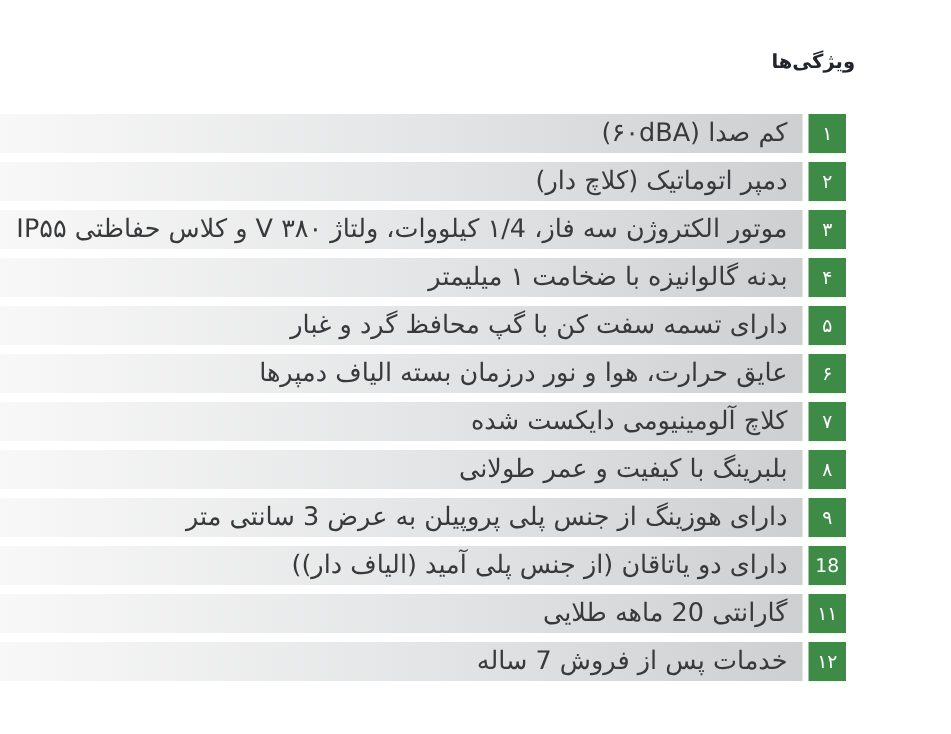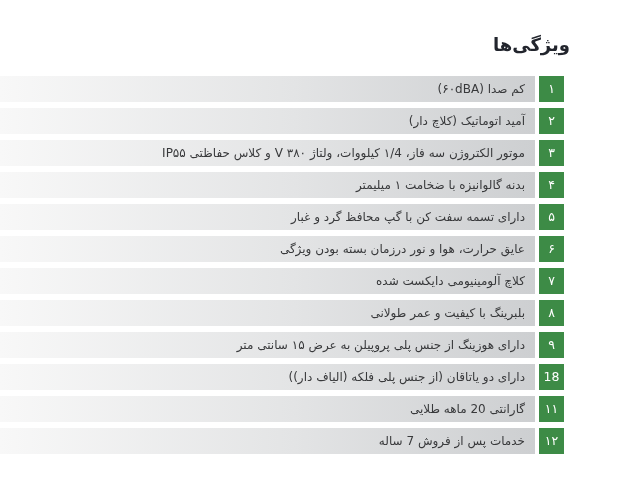--- a/index.html
+++ b/index.html
@@ -8,21 +8,21 @@
     width:634px;height:489px;
     background:#ffffff;
     overflow:hidden;
     font-family:"DejaVu Sans", sans-serif;
     direction:rtl;
   }
   .page-title{
     position:absolute;
     top:34px;
     right:64px;
-    font-size:18px;
+    font-size:13px;
     font-weight:bold;
     color:var(--title-color,#22252d);
   }
   .rows{
     position:absolute;
     top:76px;
     right:70px;
     left:0;
   }
   .feature-row{
@@ -40,21 +40,21 @@
     font-size:12.5px;
     line-height:26px;
     text-align:center;
     margin-left:4px; 
     user-select:none;
   }
   .bar{
     flex:1 1 auto;
     background:linear-gradient(to left, var(--bar-dark,#cdcfd1) 0%, #e3e4e5 45%, var(--bar-light,#f8f8f8) 100%);
     line-height:26px;
-    font-size:12px;
+    font-size:17px;
     color:var(--row-text,#38393b);
     padding:0 10px;
     text-align:start;
     white-space:nowrap;
     overflow:hidden;
   }
 </style>
 </head>
 <body>
 
@@ -62,61 +62,61 @@
   <div class="page-title">ویژگی‌ها</div>
 
   <div class="rows">
   <div class="feature-row">
     <div class="badge">۱</div>
     <div class="bar">کم صدا (۶۰dBA)</div>
   </div>
 
   <div class="feature-row">
     <div class="badge">۲</div>
-    <div class="bar">آمید اتوماتیک (کلاچ دار)</div>
+    <div class="bar">دمپر اتوماتیک (کلاچ دار)</div>
   </div>
 
   <div class="feature-row">
     <div class="badge">۳</div>
     <div class="bar">موتور الکتروژن سه فاز، ۱/4 کیلووات، ولتاژ ۳۸۰ V و کلاس حفاظتی IP۵۵</div>
   </div>
 
   <div class="feature-row">
     <div class="badge">۴</div>
     <div class="bar">بدنه گالوانیزه با ضخامت ۱ میلیمتر</div>
   </div>
 
   <div class="feature-row">
     <div class="badge">۵</div>
     <div class="bar">دارای تسمه سفت کن با گپ محافظ گرد و غبار</div>
   </div>
 
   <div class="feature-row">
     <div class="badge">۶</div>
-    <div class="bar">عایق حرارت، هوا و نور درزمان بسته بودن ویژگی</div>
+    <div class="bar">عایق حرارت، هوا و نور درزمان بسته الیاف دمپرها</div>
   </div>
 
   <div class="feature-row">
     <div class="badge">۷</div>
     <div class="bar">کلاچ آلومینیومی دایکست شده</div>
   </div>
 
   <div class="feature-row">
     <div class="badge">۸</div>
     <div class="bar">بلبرینگ با کیفیت و عمر طولانی</div>
   </div>
 
   <div class="feature-row">
     <div class="badge">۹</div>
-    <div class="bar">دارای هوزینگ از جنس پلی پروپیلن به عرض ۱۵ سانتی متر</div>
+    <div class="bar">دارای هوزینگ از جنس پلی پروپیلن به عرض 3 سانتی متر</div>
   </div>
 
   <div class="feature-row">
     <div class="badge">18</div>
-    <div class="bar">دارای دو یاتاقان (از جنس پلی فلکه (الیاف دار))</div>
+    <div class="bar">دارای دو یاتاقان (از جنس پلی آمید (الیاف دار))</div>
   </div>
 
   <div class="feature-row">
     <div class="badge">۱۱</div>
     <div class="bar">گارانتی 20 ماهه طلایی</div>
   </div>
 
   <div class="feature-row">
     <div class="badge">۱۲</div>
     <div class="bar">خدمات پس از فروش 7 ساله</div>

